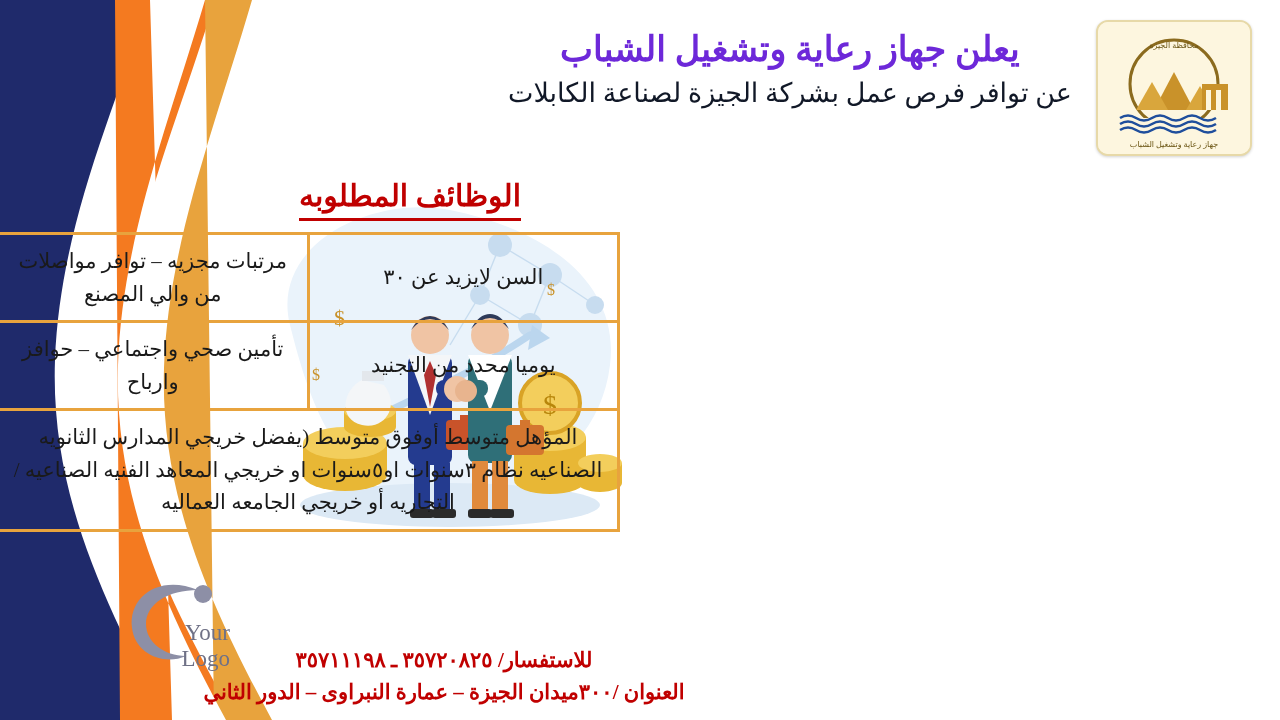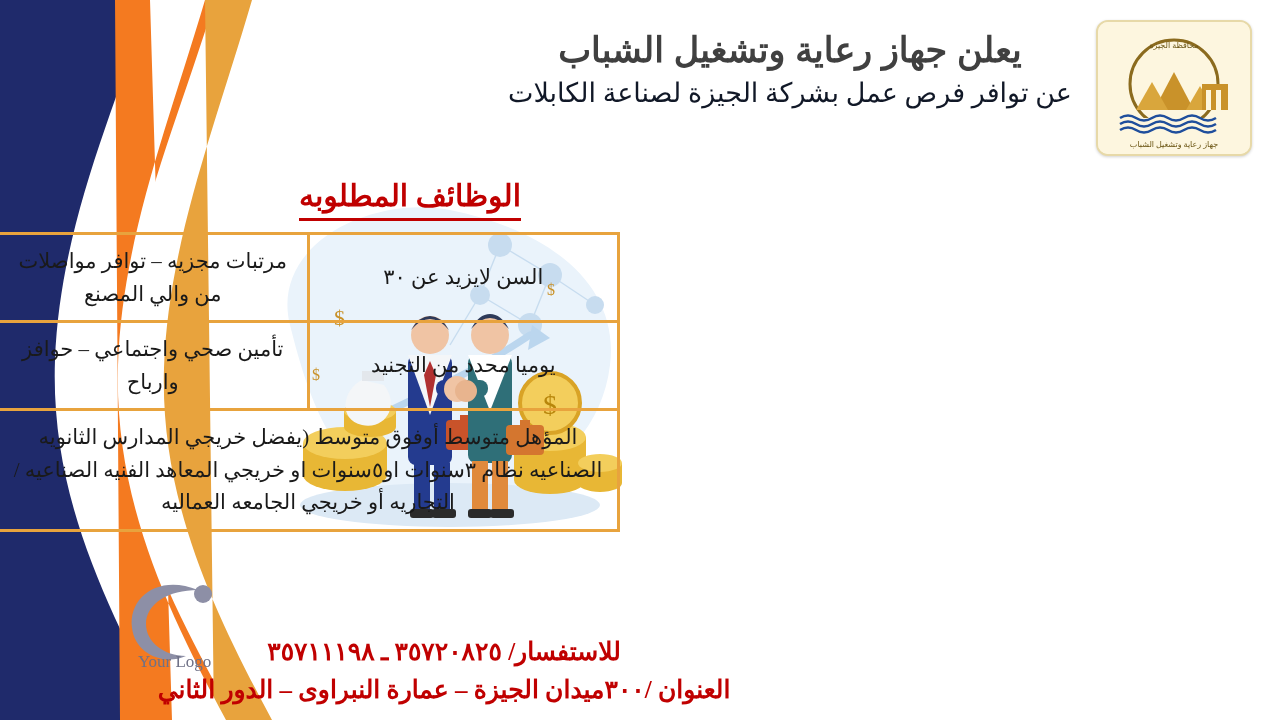--- a/index.html
+++ b/index.html
@@ -13,23 +13,23 @@
   
   .deco{position:absolute;left:0;top:0;width:420px;height:720px;overflow:hidden;pointer-events:none;}
   .deco svg{display:block;}
 
   
   .header{
     position:absolute;top:28px;right:0;left:300px;
     text-align:center;
   }
   .title-line1{
-    font-size:35px;font-weight:bold;color:#404040;
+    font-size:35px;font-weight:bold;color:#6d28d9;
     letter-spacing:0px;line-height:1.25;
-    font-family:Liberation Sans, sans-serif;
+    font-family:Liberation Serif, serif;
   }
   .title-line2{
     font-size:27px;font-weight:normal;color:#111827;
     line-height:1.3;margin-top:4px;
     font-family:"Liberation Serif", serif;
   }
 
   
   .logo{
     position:absolute;top:20px;right:28px;
@@ -75,33 +75,33 @@
   .full-cell{text-align:center;line-height:1.6;}
 
   
   .contact{
     position:absolute;right:420px;left:28px;bottom:12px;
     text-align:center;
     color:#c00000;
     font-family:"Liberation Serif", serif;
     font-weight:bold;
   }
-  .contact div{font-size:25px;line-height:1.5;}
+  .contact div{font-size:21px;line-height:1.5;}
 
   
   .illus{position:absolute;left:250px;top:175px;width:400px;height:400px;}
 
   
   .watermark{
     position:absolute;left:60px;bottom:40px;width:170px;height:110px;
     color:#8d8fa6;
   }
   .watermark .wm-text{
     position:absolute;left:78px;bottom:8px;
-    font-size:17px;color:#6f7186;font-family:"Liberation Serif", serif;
+    font-size:23px;color:#6f7186;font-family:"Liberation Serif", serif;
   }
 </style>
 </head>
 <body>
 
 <div class="deco">
   <svg width="420" height="720" viewBox="0 0 420 720" xmlns="http://www.w3.org/2000/svg">
     <path d="M0,0 L150,0 C110,120 60,230 55,360 C50,500 110,610 165,720 L0,720 Z" fill="#1F2A6B"></path>
     <path d="M115,0 L215,0 C175,130 125,240 120,365 C116,505 175,610 235,720 L120,720 Z" fill="#F47A20"></path>
     <path d="M205,0 L252,0 C214,130 168,245 164,368 C160,500 214,612 272,720 L214,720 Z" fill="#E8A33D"></path>

